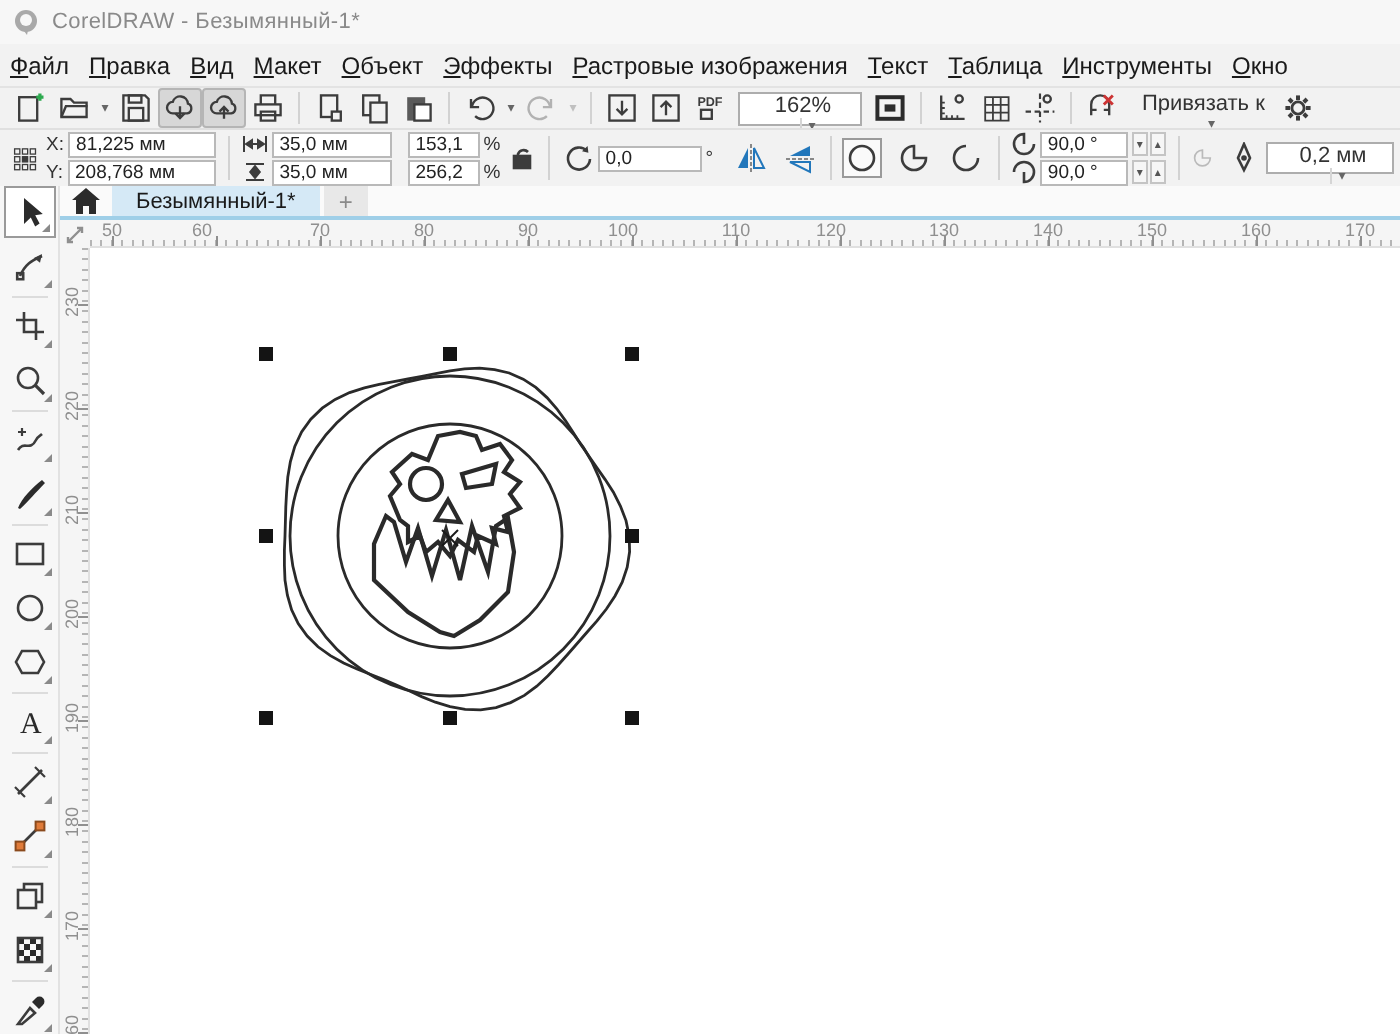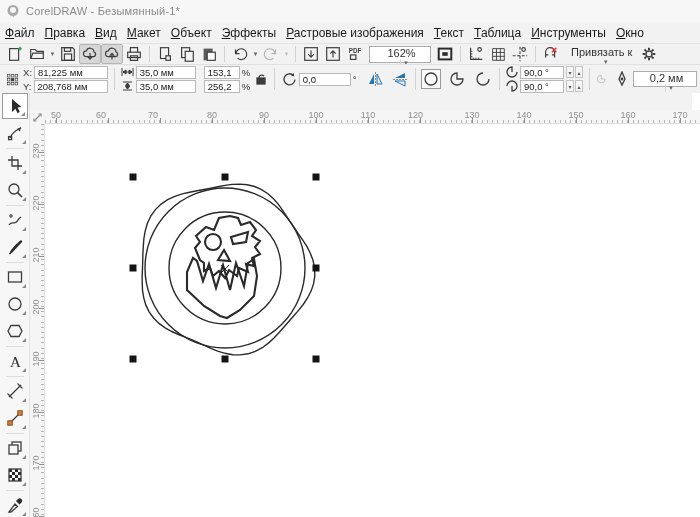--- a/index.html
+++ b/index.html
@@ -445,44 +445,57 @@
         <path class="ico" d="M6,1 L9,8 L6,14 L3,8 Z"></path>
           <circle cx="6" cy="8" r="1.4" fill="#3c3c3c"></circle>
       </svg>
       <div class="combo" style="width:64px; height:16px;">
         <span class="cval">0,2 мм</span>
           <span class="carr">▾</span>
       </div>
     </div>
   </div>
 
+  <div id="tabbar">
+    <div id="home-btn">
+      <svg width="14" height="13" viewBox="0 0 14 13">
+        <path d="M7,0 L14,6 H12 V13 H8.5 V9 h-3 V13 H2 V6 H0 Z" fill="#2b2b2b"></path>
+      </svg>
+    </div>
+    <div class="doc-tab">
+      <span>Безымянный-1*</span>
+    </div>
+    <div class="newtab-btn">
+      <span>+</span>
+    </div>
+  </div>
 
   <div id="corner">
     <svg width="11" height="11" viewBox="0 0 11 11">
       <g stroke="#8f8f8f" stroke-width="1.2" fill="none">
           <line x1="2" y1="9" x2="9" y2="2"></line>
           <path d="M6.5,2 H9 V4.5"></path>
           <path d="M2,6.5 V9 H4.5"></path>
         </g>
     </svg>
   </div>
 
   <div id="hruler">
       <div class="mticks"></div>
       <span class="rnum" style="left: -1px; top: 0px; width: 24px; text-align: center;">50</span>
       <div class="rtick" style="left: 11px; bottom: 0px; width: 1px; height: 5px;"></div>
       <span class="rnum" style="left: 51px; top: 0px; width: 24px; text-align: left;">60</span>
       <div class="rtick" style="left: 63px; bottom: 0px; width: 1px; height: 5px;"></div>
-      <span class="rnum" style="left: 103px; top: 0px; width: 24px; ">70</span>
+      <span class="rnum" style="left: 103px; top: 0px; width: 24px; text-align: center;">70</span>
       <div class="rtick" style="left: 115px; bottom: 0px; width: 1px; height: 5px;"></div>
       <span class="rnum" style="left: 155px; top: 0px; width: 24px; text-align: center;">80</span>
       <div class="rtick" style="left: 167px; bottom: 0px; width: 1px; height: 5px;"></div>
       <span class="rnum" style="left: 207px; top: 0px; width: 24px; text-align: center;">90</span>
       <div class="rtick" style="left: 219px; bottom: 0px; width: 1px; height: 5px;"></div>
-      <span class="rnum" style="left: 259px; top: 0px; width: 24px; text-align: center;">100</span>
+      <span class="rnum" style="left: 259px; top: 0px; width: 24px; ">100</span>
       <div class="rtick" style="left: 271px; bottom: 0px; width: 1px; height: 5px;"></div>
       <span class="rnum" style="left: 311px; top: 0px; width: 24px; text-align: center;">110</span>
       <div class="rtick" style="left: 323px; bottom: 0px; width: 1px; height: 5px;"></div>
       <span class="rnum" style="left: 363px; top: 0px; width: 24px; text-align: left;">120</span>
       <div class="rtick" style="left: 375px; bottom: 0px; width: 1px; height: 5px;"></div>
       <span class="rnum" style="left: 415px; top: 0px; width: 24px; text-align: center;">130</span>
       <div class="rtick" style="left: 427px; bottom: 0px; width: 1px; height: 5px;"></div>
       <span class="rnum" style="left: 467px; top: 0px; width: 24px; text-align: center;">140</span>
       <div class="rtick" style="left: 479px; bottom: 0px; width: 1px; height: 5px;"></div>
       <span class="rnum" style="left: 519px; top: 0px; width: 24px; text-align: center;">150</span>

